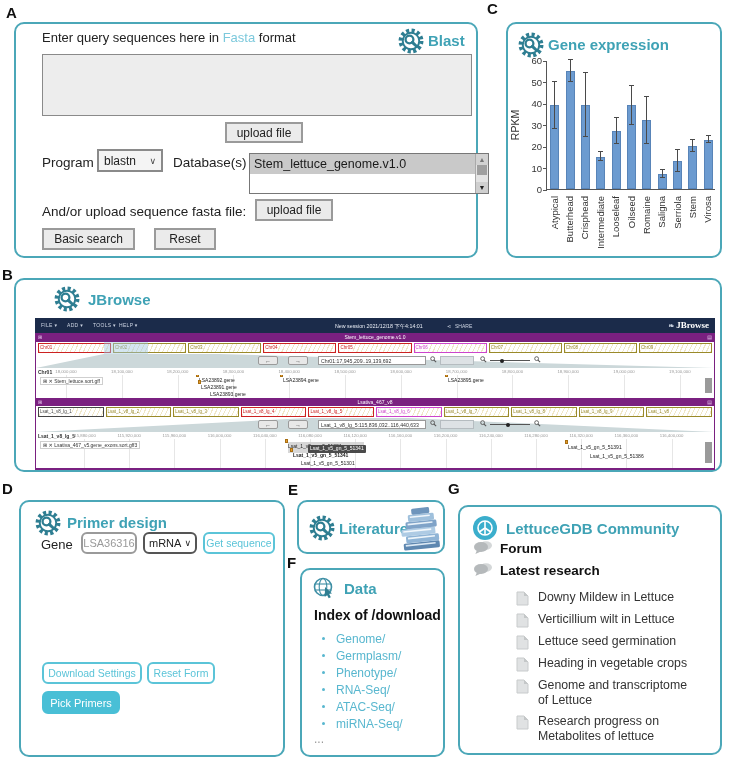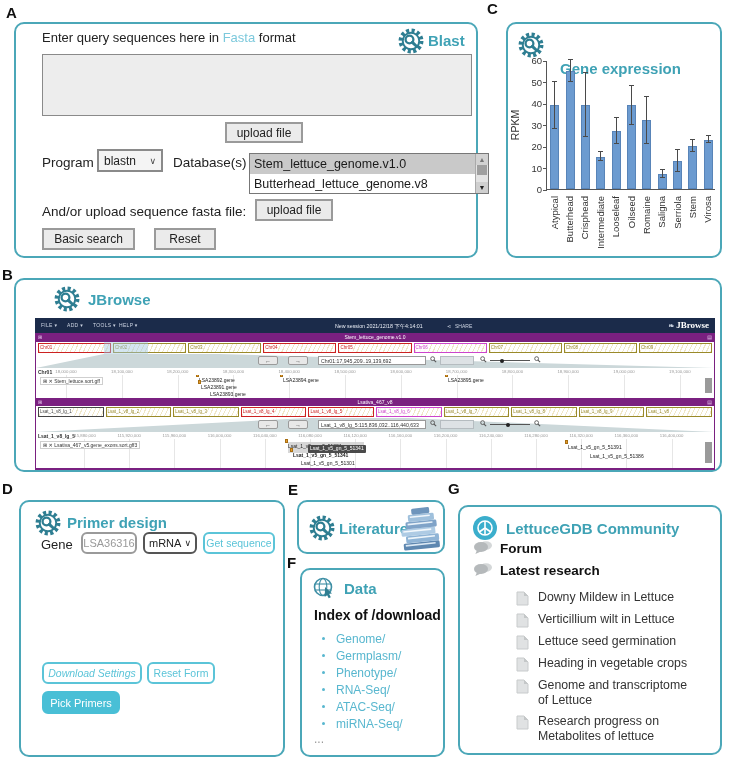--- a/index.html
+++ b/index.html
@@ -111,42 +111,41 @@
     <button class="gbtn" style="left:209px;top:98px;width:78px;height:21px;">upload file</button>
     <span class="alabel tlink" style="left:26px;top:131px;">Program</span>
     <div class="selbox" style="left:81px;top:125px;width:66px;height:23px;">
         <span>blastn</span>
         <span style="font-size:9px;color:#444;">∨</span>
       </div>
     <span class="alabel tlink" style="left:157px;top:131px;">Database(s)</span>
     <div class="listbox">
       <div id="dbopts">
           <div class="opt sel">Stem_lettuce_genome.v1.0</div>
-          <div class="opt">Butterhead_lettuce_genome.v8</div>
         </div>
       <div class="sbar">
         <div class="up">▲</div>
         <div class="th"></div>
         <div class="dn">▼</div>
       </div>
     </div>
     <span class="alabel" style="left:26px;top:180px;">And/or upload sequence fasta file:</span>
     <button class="gbtn" style="left:239px;top:175px;width:78px;height:22px;">upload file</button>
     <button class="gbtn" style="left:26px;top:204px;width:93px;height:22px;">Basic search</button>
     <button class="gbtn" style="left:138px;top:204px;width:62px;height:22px;">Reset</button>
   </section>
 
   <section class="panel" style="left:506px;top:22px;width:216px;height:236px;">
     <span class="gicon" style="left:10px;top:8px;"><svg width="26" height="26" viewBox="0 0 24 24">
           <circle cx="12" cy="12" r="9.5" fill="none" stroke="#2E7E92" stroke-width="4" stroke-dasharray="2.8 2.2"></circle>
           <circle cx="12" cy="12" r="7.6" fill="#fff" stroke="#2E7E92" stroke-width="1.8"></circle>
           <circle cx="10.6" cy="10.6" r="3.6" fill="none" stroke="#2E7E92" stroke-width="2.1"></circle>
           <line x1="13.3" y1="13.3" x2="16.8" y2="16.6" stroke="#2E7E92" stroke-width="2.8" stroke-linecap="round"></line>
         </svg></span>
-    <span class="ptitle" style="left:52px;top:12px;margin-top:24px;">Gene expression</span>
+    <span class="ptitle" style="left:40px;top:12px;">Gene expression</span>
     <div class="plot" id="chart">
       <div class="ylabelwrap">
           <span>RPKM</span>
         </div>
     <div class="ymark" style="top: 128.5px;"></div>
         <div class="ytick" style="top: 123px;">0</div>
         <div class="ymark" style="top: 107px;"></div>
         <div class="ytick" style="top: 101.5px;">10</div>
         <div class="ymark" style="top: 85.5px;"></div>
         <div class="ytick" style="top: 80px;">20</div>
@@ -449,21 +448,21 @@
           <line x1="13.3" y1="13.3" x2="16.8" y2="16.6" stroke="#2E7E92" stroke-width="2.8" stroke-linecap="round"></line>
         </svg></span>
     <span class="ptitle" style="left:46px;top:12px;">Primer design</span>
     <span class="alabel" style="left:20px;top:35px;font-size:13px;">Gene</span>
     <div class="dinput" style="left:60px;top:30px;width:56px;height:22px;color:#9a9a9a;">LSA36316</div>
     <div class="dinput" style="left:122px;top:30px;width:54px;height:22px;border-color:#555;color:#222;gap:3px;">
         <span>mRNA</span>
         <span style="font-size:9px;">∨</span>
       </div>
     <button class="tealbtn" style="left:182px;top:30px;width:72px;height:22px;">Get sequence</button>
-    <button class="tealbtn" style="left:21px;top:160px;width:100px;height:22px;font-style:italic;">Download Settings</button>
+    <button class="tealbtn" style="left:21px;top:160px;width:100px;height:22px;">Download Settings</button>
     <button class="tealbtn" style="left:126px;top:160px;width:68px;height:22px;">Reset Form</button>
     <button class="fillbtn" style="left:21px;top:189px;width:78px;height:23px;">Pick Primers</button>
   </section>
 
   <section class="panel" style="left:300px;top:568px;width:145px;height:189px;">
     <svg class="gicon" style="left:10px;top:6px;" width="24" height="24" viewBox="0 0 24 24">
       <circle cx="11" cy="11" r="8.5" fill="none" stroke="#3E8FA5" stroke-width="1.6"></circle>
       <ellipse cx="11" cy="11" rx="3.8" ry="8.5" fill="none" stroke="#3E8FA5" stroke-width="1.1"></ellipse>
       <line x1="3" y1="8" x2="19" y2="8" stroke="#3E8FA5" stroke-width="1.1"></line>
       <line x1="3" y1="14" x2="19" y2="14" stroke="#3E8FA5" stroke-width="1.1"></line>

